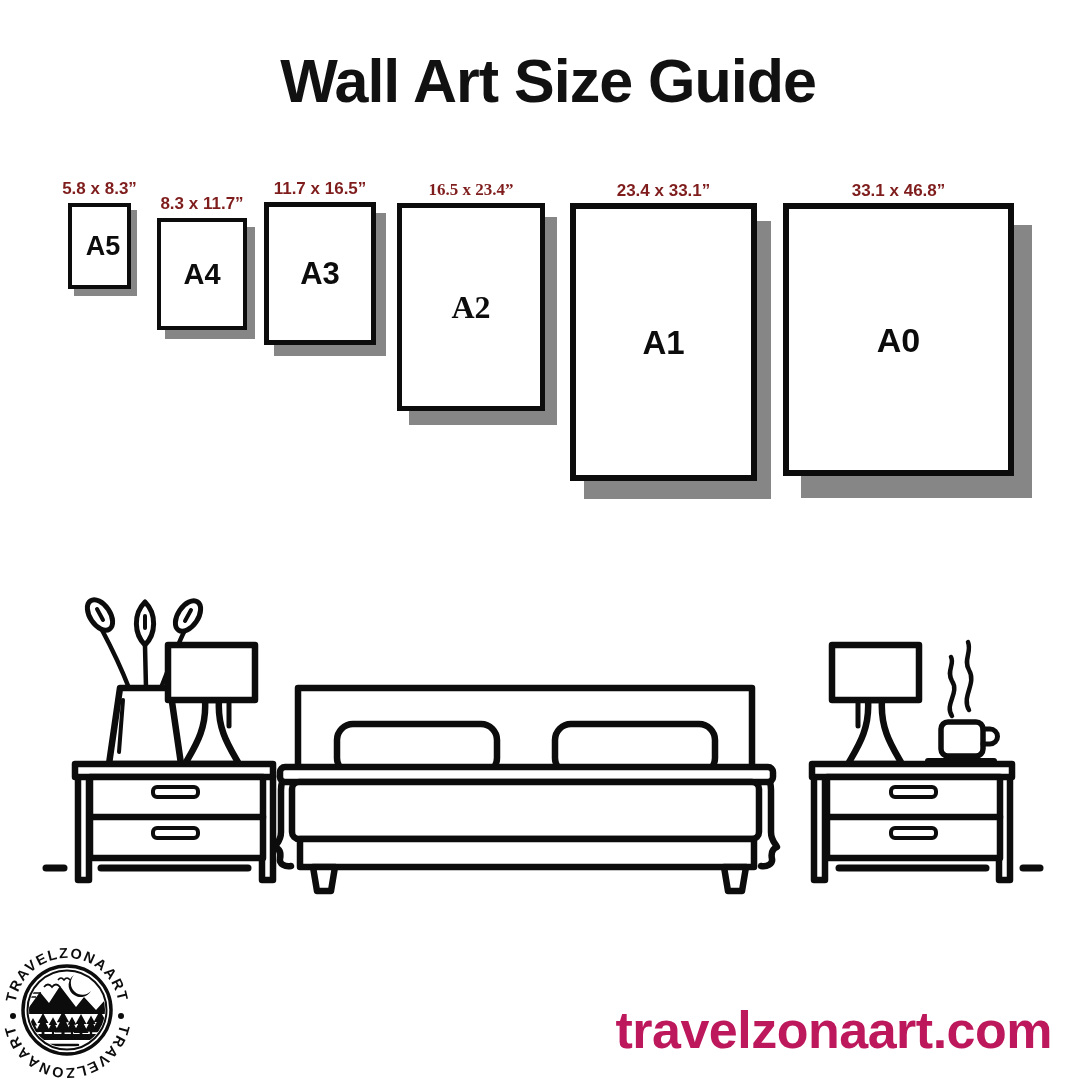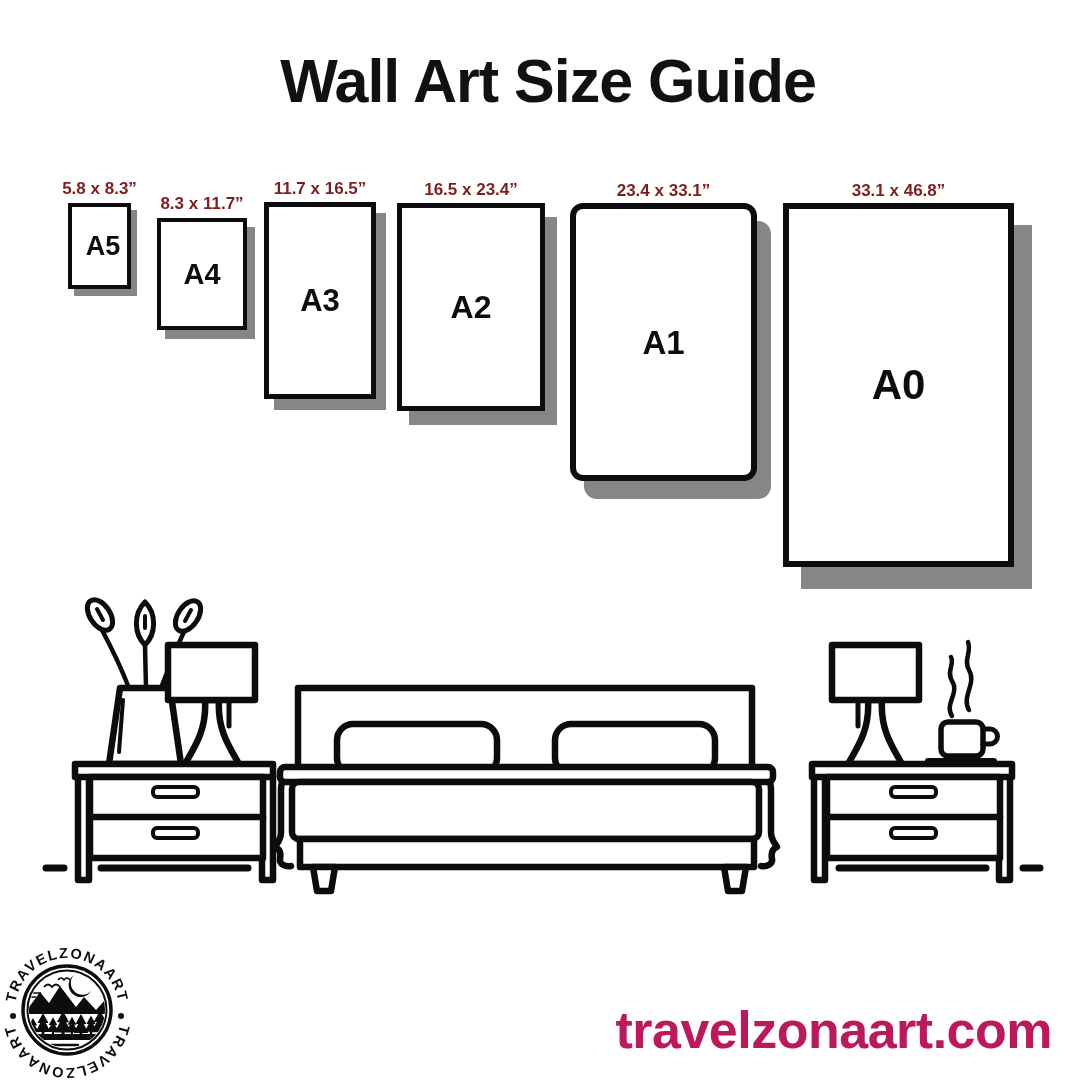--- a/index.html
+++ b/index.html
@@ -11,30 +11,30 @@
     font-size:61px;font-weight:bold;letter-spacing:-1px;color:#111;}
 
   
   .paper{position:absolute;background:#fff;border-style:solid;border-color:#0c0c0c;
     box-sizing:border-box;display:flex;align-items:center;justify-content:center;}
   .paper .letter{font-weight:bold;color:#0c0c0c;line-height:1;}
   .paper .dims{position:absolute;left:50%;transform:translateX(-50%);bottom:calc(100% + 8px);
     white-space:nowrap;font-size:17px;font-weight:bold;color:#7f1d1d;}
   .p-a5{left:68px; top:203px;width:63px; height:86px; border-width:4px;box-shadow:6px 7px 0 #868686;}
   .p-a4{left:157px;top:218px;width:90px; height:112px;border-width:4px;box-shadow:8px 9px 0 #868686;}
-  .p-a3{left:264px;top:202px;width:112px;height:197px;border-width:5px;box-shadow:10px 11px 0 #868686;}
-  .p-a2{left:397px;top:203px;width:148px;height:208px;border-width:5px;box-shadow:12px 14px 0 #868686;}
-  .p-a1{left:570px;top:203px;width:187px;height:278px;border-width:6px;box-shadow:14px 18px 0 #868686;border-radius:13px;}
-  .p-a0{left:783px;top:203px;width:231px;height:364px;border-width:6px;box-shadow:18px 22px 0 #868686;}
+  .p-a3{left:264px;top:202px;width:112px;height:143px;border-width:5px;box-shadow:10px 11px 0 #868686;}
+  .p-a2{left:397px;top:203px;width:148px;height:208px;border-width:5px;box-shadow:12px 14px 0 #868686;font-family:Liberation Serif, serif;}
+  .p-a1{left:570px;top:203px;width:187px;height:278px;border-width:6px;box-shadow:14px 18px 0 #868686;}
+  .p-a0{left:783px;top:203px;width:231px;height:273px;border-width:6px;box-shadow:18px 22px 0 #868686;}
   .p-a5 .letter{font-size:27px;margin-left:7px;}
   .p-a4 .letter{font-size:29px;}
   .p-a3 .letter{font-size:31px;}
   .p-a2 .letter{font-size:32px;}
   .p-a1 .letter{font-size:33px;}
-  .p-a0 .letter{font-size:42px;}
+  .p-a0 .letter{font-size:34px;}
 
   
   .scene{position:absolute;left:0;top:580px;width:1080px;height:320px;}
 
   
   .logo{position:absolute;left:0;top:930px;width:150px;height:150px;}
   .logo-text{font-family:"Liberation Sans",sans-serif;font-size:14.5px;font-weight:bold;
     letter-spacing:1.6px;fill:#0c0c0c;}
 
   

